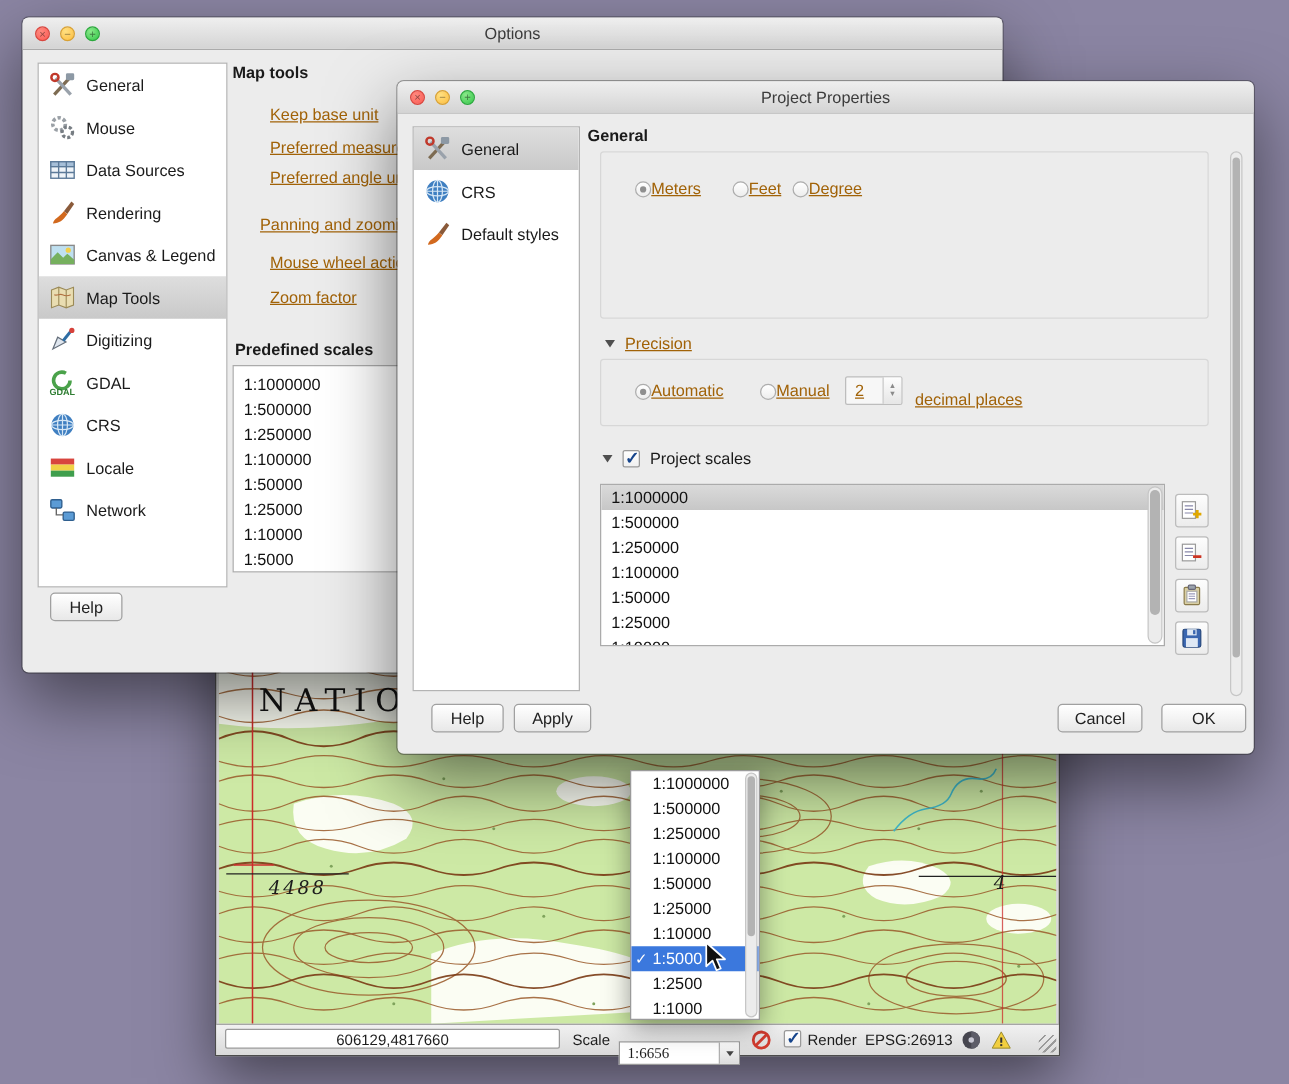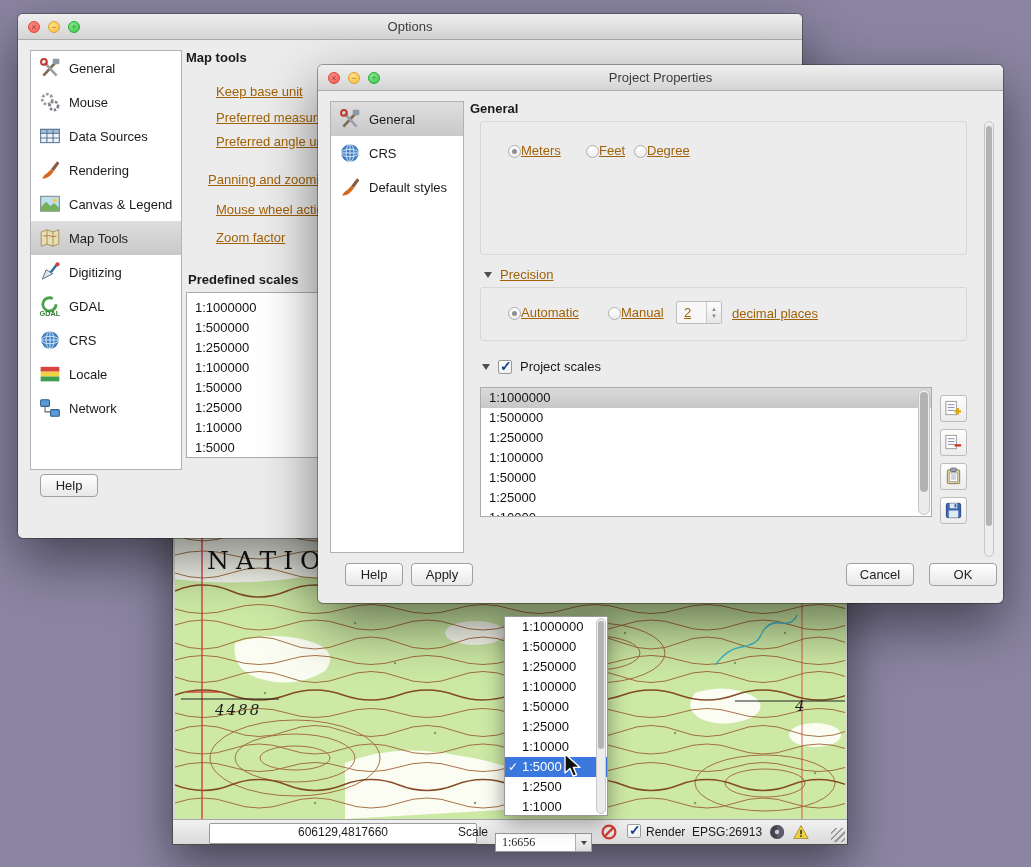--- a/index.html
+++ b/index.html
@@ -85,22 +85,22 @@
               background:linear-gradient(#fdfdfd,#ececec); display:flex; align-items:center; justify-content:center; }
   .tool-btn svg { width:19px; height:19px; }
 
   
   .map-window { position:absolute; left:172px; top:300px; width:676px; height:545px;
                 background:#d8d8d8; border:1px solid #4c4c4c;
                 box-shadow:0 18px 45px rgba(0,0,0,.5); z-index:1; }
   .statusbar { position:absolute; left:0; bottom:0; width:674px; height:25px;
                background:linear-gradient(#f1f1f1,#dadada); border-top:1px solid #a6a6a6;
                font-size:12px; color:#1d1d1d; }
-  .coord-box { position:absolute; left:7px; top:3px; width:268px; height:21px; background:#fff;
-               border:1px solid #9a9a9a; border-radius:2px; text-align:center; line-height:17px; font-size:12px;margin-left:29px; }
+  .coord-box { position:absolute; left:7px; top:3px; width:268px; height:16px; background:#fff;
+               border:1px solid #9a9a9a; border-radius:2px; text-align:center; line-height:17px; font-size:12px; }
   .combo { position:absolute; left:322px; top:13px; width:97px; height:19px; background:#fff;
            border:1px solid #9a9a9a; border-radius:0; display:flex;font-family:Liberation Serif, serif; }
   .combo-val { flex:1; line-height:17px; padding-left:6px; font-size:12px; }
   .combo-btn { width:16px; border-left:1px solid #b0b0b0; background:linear-gradient(#fbfbfb,#dcdcdc);
                display:flex; align-items:center; justify-content:center; }
   .combo-btn .tri { width:0; height:0; border-left:3.5px solid transparent; border-right:3.5px solid transparent;
                     border-top:4.5px solid #444; }
   .grip { position:absolute; right:2px; bottom:2px; width:14px; height:14px;
           background:repeating-linear-gradient(135deg, transparent 0 3px, #9a9a9a 3px 4.5px); }
 
@@ -411,21 +411,21 @@
     <span class="radio"></span>
       <span class="gray">Manual</span>
   </div>
   <div class="spinbox" style="left:358px;top:236px">
     <span class="spin-val gray">2</span>
     <span class="spin-btns">
         <span>▲</span>
         <span>▼</span>
       </span>
   </div>
-  <div class="abs gray" style="left:414px;top:241px">decimal places</div>
+  <div class="abs gray" style="left:414px;top:247px">decimal places</div>
 
   <div class="abs" style="left:164px;top:294px;display:flex;align-items:center;gap:8px">
     <span class="tri-down"></span>
     <span class="checkbox on"></span>
     <span>Project scales</span>
   </div>
 
   <div class="scale-list" style="left:162px;top:322px;width:452px;height:130px">
     <div class="scale-row selected">1:1000000</div>
     <div class="scale-row">1:500000</div>

